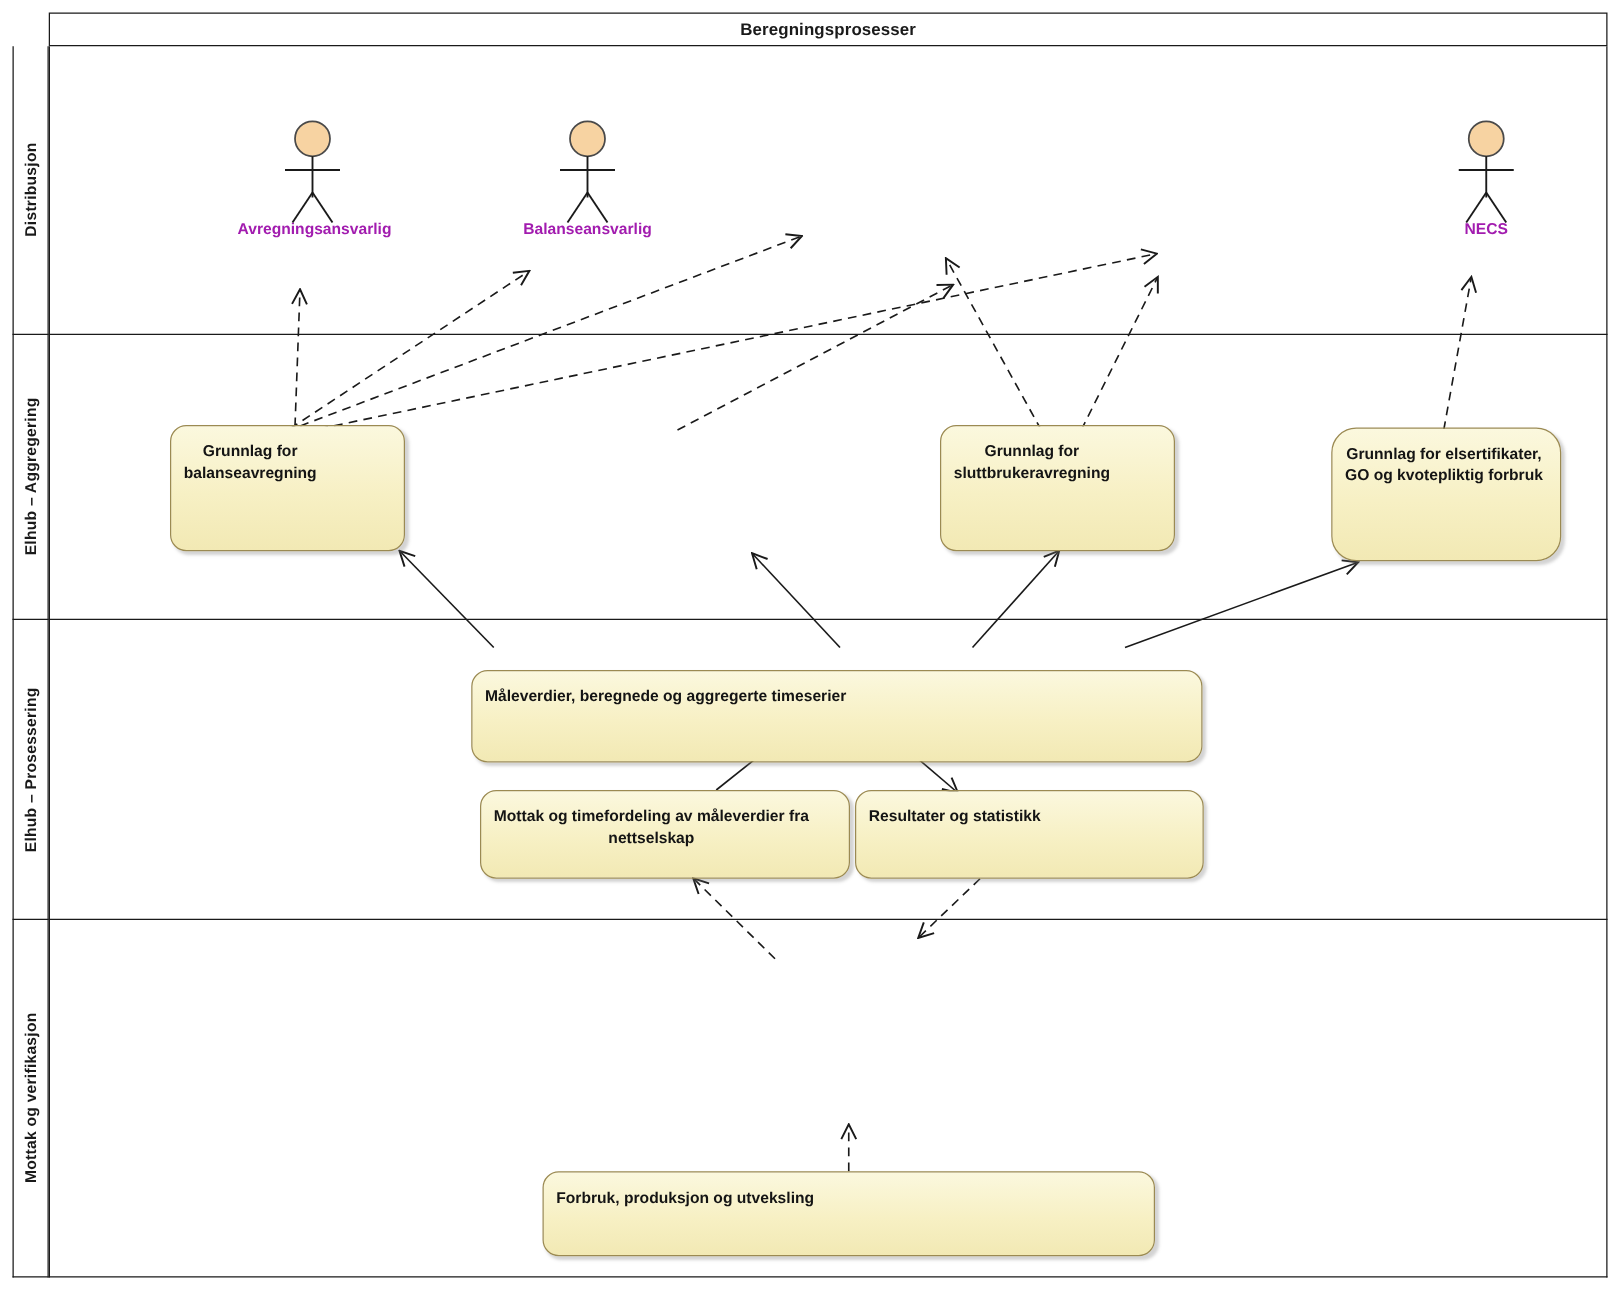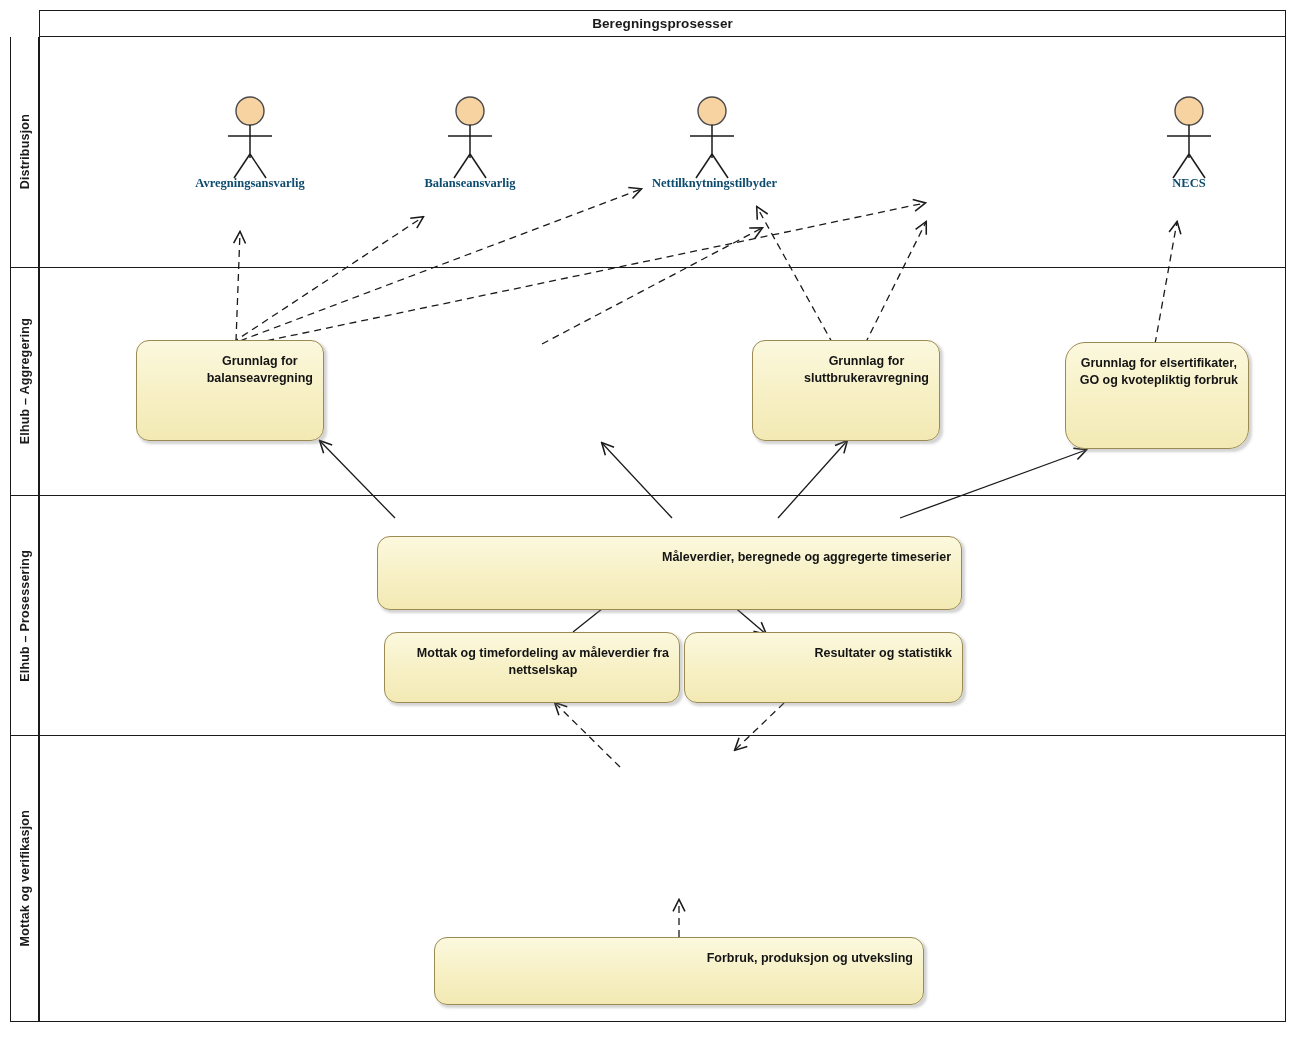--- a/index.html
+++ b/index.html
@@ -62,21 +62,21 @@
   
   .node {
     position: absolute;
     box-sizing: border-box;
     border: 1.1px solid #9b8a52;
     border-radius: 13px;
     background: linear-gradient(180deg, #fbf8de 0%, #f7f0c4 55%, #f2e9b4 100%);
     box-shadow: 2.5px 2.5px 2.5px rgba(120,120,120,0.33);
     display: flex;
     align-items: flex-start;
-    justify-content: flex-end;
+    justify-content: flex-start;
     padding-top: 12px;
     text-align: center;
   }
   .node .node-label {
     font-size: 12.5px;
     font-weight: bold;
     color: #141414;
     line-height: 1.35;
     padding: 0 10px;
     white-space: pre-line;
@@ -89,24 +89,23 @@
   }
   .actor .actor-glyph {
     position: relative;
     width: 120px;
     height: 84px;
   }
   .actor .actor-name {
     display: block;
     font-size: 12.5px;
     font-weight: bold;
-    color: #0c4a6e;
+    color: #a21caf;
     white-space: nowrap;
     margin-top: -4px;
-    font-family: Liberation Serif, serif;
   }
   svg.ovl {
     position: absolute;
     left: 0;
     top: 0;
     width: 1293px;
     height: 1042px;
     pointer-events: none;
     overflow: visible;
   }
@@ -203,32 +202,20 @@
         <circle cx="60" cy="15" r="14" fill="#f7d3a2" stroke="#4a4a4a" stroke-width="1.4"></circle>
         <line x1="60" y1="29" x2="60" y2="62" stroke="#1a1a1a" stroke-width="1.5"></line>
         <line x1="38" y1="40" x2="82" y2="40" stroke="#1a1a1a" stroke-width="1.5"></line>
         <line x1="60" y1="58" x2="44" y2="82" stroke="#1a1a1a" stroke-width="1.5"></line>
         <line x1="60" y1="58" x2="76" y2="82" stroke="#1a1a1a" stroke-width="1.5"></line>
       </svg>
     </div>
     <span class="actor-name">Balanseansvarlig</span>
   </div>
 
-  <div class="actor" style="left:652px; top:96px;">
-    <div class="actor-glyph">
-      <svg width="120" height="84" viewBox="0 0 120 84">
-        <circle cx="60" cy="15" r="14" fill="#f7d3a2" stroke="#4a4a4a" stroke-width="1.4"></circle>
-        <line x1="60" y1="29" x2="60" y2="62" stroke="#1a1a1a" stroke-width="1.5"></line>
-        <line x1="38" y1="40" x2="82" y2="40" stroke="#1a1a1a" stroke-width="1.5"></line>
-        <line x1="60" y1="58" x2="44" y2="82" stroke="#1a1a1a" stroke-width="1.5"></line>
-        <line x1="60" y1="58" x2="76" y2="82" stroke="#1a1a1a" stroke-width="1.5"></line>
-      </svg>
-    </div>
-    <span class="actor-name">Nettilknytningstilbyder</span>
-  </div>
 
 
   <div class="actor" style="left:1129px; top:96px;">
     <div class="actor-glyph">
       <svg width="120" height="84" viewBox="0 0 120 84">
         <circle cx="60" cy="15" r="14" fill="#f7d3a2" stroke="#4a4a4a" stroke-width="1.4"></circle>
         <line x1="60" y1="29" x2="60" y2="62" stroke="#1a1a1a" stroke-width="1.5"></line>
         <line x1="38" y1="40" x2="82" y2="40" stroke="#1a1a1a" stroke-width="1.5"></line>
         <line x1="60" y1="58" x2="44" y2="82" stroke="#1a1a1a" stroke-width="1.5"></line>
         <line x1="60" y1="58" x2="76" y2="82" stroke="#1a1a1a" stroke-width="1.5"></line>
@@ -247,21 +234,21 @@
 sluttbrukeravregning</span>
   </div>
   <div class="node" style="left:1065px; top:342px; width:184px; height:107px;border-radius:20px;">
     <span class="node-label">Grunnlag for elsertifikater,
 GO og kvotepliktig forbruk</span>
   </div>
 
   <div class="node" style="left:377px; top:536px; width:585px; height:74px;">
     <span class="node-label">Måleverdier, beregnede og aggregerte timeserier</span>
   </div>
-  <div class="node" style="left:384px; top:632px; width:296px; height:71px;padding-left:12px;">
+  <div class="node" style="left:384px; top:632px; width:296px; height:71px;">
     <span class="node-label">Mottak og timefordeling av måleverdier fra
 nettselskap</span>
   </div>
   <div class="node" style="left:434px; top:937px; width:490px; height:68px;">
     <span class="node-label">Forbruk, produksjon og utveksling</span>
   </div>
 
   <div class="node" style="left:684px; top:632px; width:279px; height:71px;">
     <span class="node-label">Resultater og statistikk</span>
   </div>

